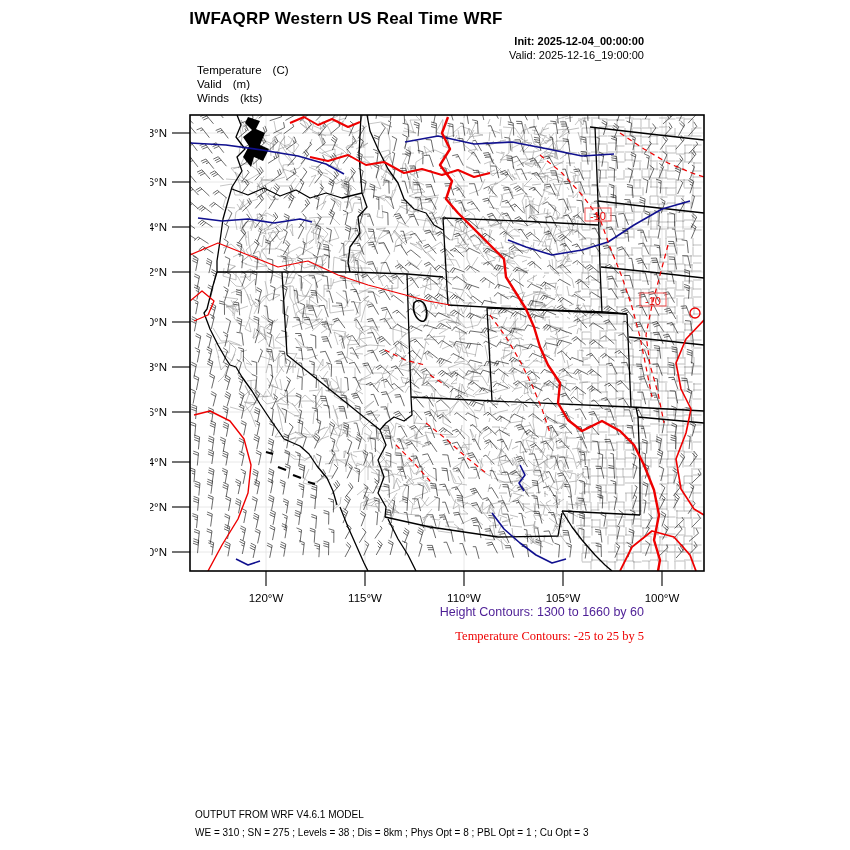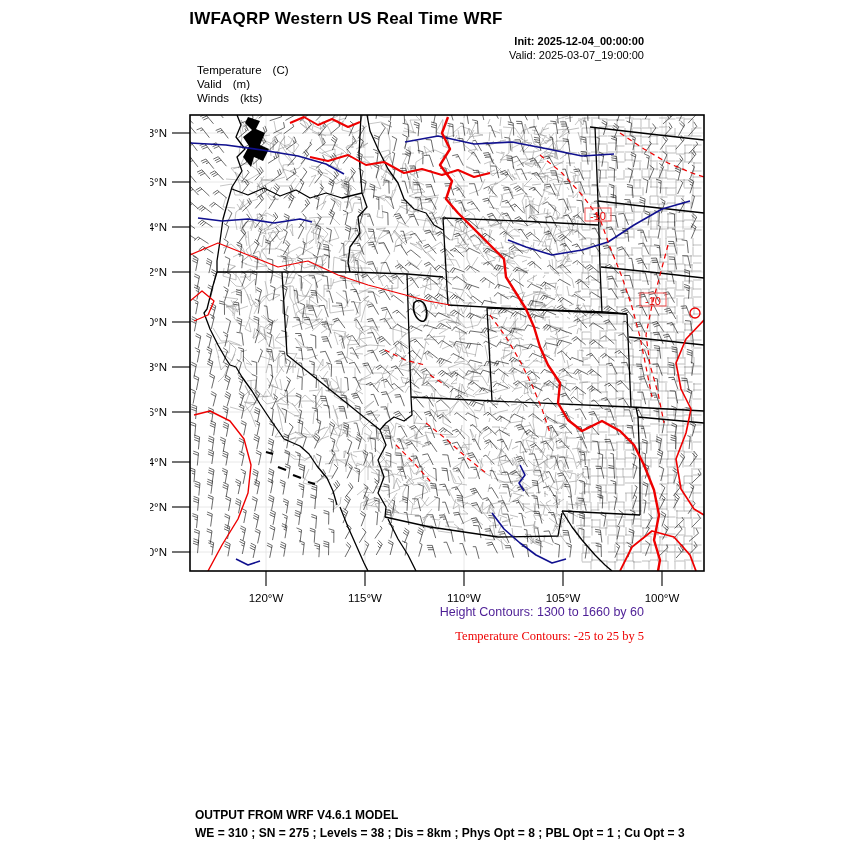--- a/index.html
+++ b/index.html
@@ -7,33 +7,33 @@
           font-family:"Liberation Sans", sans-serif;color:#000;}
   .title{position:absolute;left:150px;top:9px;width:392px;text-align:center;
          font-size:17px;font-weight:700;letter-spacing:.2px;}
   .stamp{position:absolute;right:144px;top:10px;text-align:right;font-size:11px;line-height:14px;margin-top:24px;}
   .stamp .init{font-weight:700;}
   .legend{position:absolute;left:197px;top:63px;font-size:11.5px;line-height:14px;}
   .legend .row span.u{margin-left:11px;}
   .note{position:absolute;right:144px;text-align:right;font-size:12.5px;}
   #note-height{top:605px;color:#4c1d95;}
   #note-temp{top:629px;color:#ee0000;font-family:Liberation Serif, serif;}
-  .footer{position:absolute;left:195px;top:806px;font-size:12px;line-height:18px;font-weight:bold;}
+  .footer{position:absolute;left:195px;top:806px;font-size:10px;line-height:18px;}
   svg text{font-family:"Liberation Sans", sans-serif;}
 </style>
 </head>
 <body>
 
 <div id="canvas">
 
   <div class="title">IWFAQRP Western US Real Time WRF</div>
 
   <div class="stamp">
     <div class="init"><span>Init:</span> <span>2025-12-04_00:00:00</span></div>
-    <div class="valid"><span>Valid:</span> <span>2025-03-07_19:00:00</span></div>
+    <div class="valid"><span>Valid:</span> <span>2025-12-16_19:00:00</span></div>
   </div>
 
   <div class="legend">
     <div class="row"><span>Temperature</span><span class="u">(C)</span></div>
     <div class="row"><span>Valid</span><span class="u">(m)</span></div>
     <div class="row"><span>Winds</span><span class="u">(kts)</span></div>
   </div>
 
   <svg id="mapsvg" style="position:absolute;left:150px;top:105px" width="570" height="500" viewBox="0 0 570 500" xmlns="http://www.w3.org/2000/svg">
     <defs>

